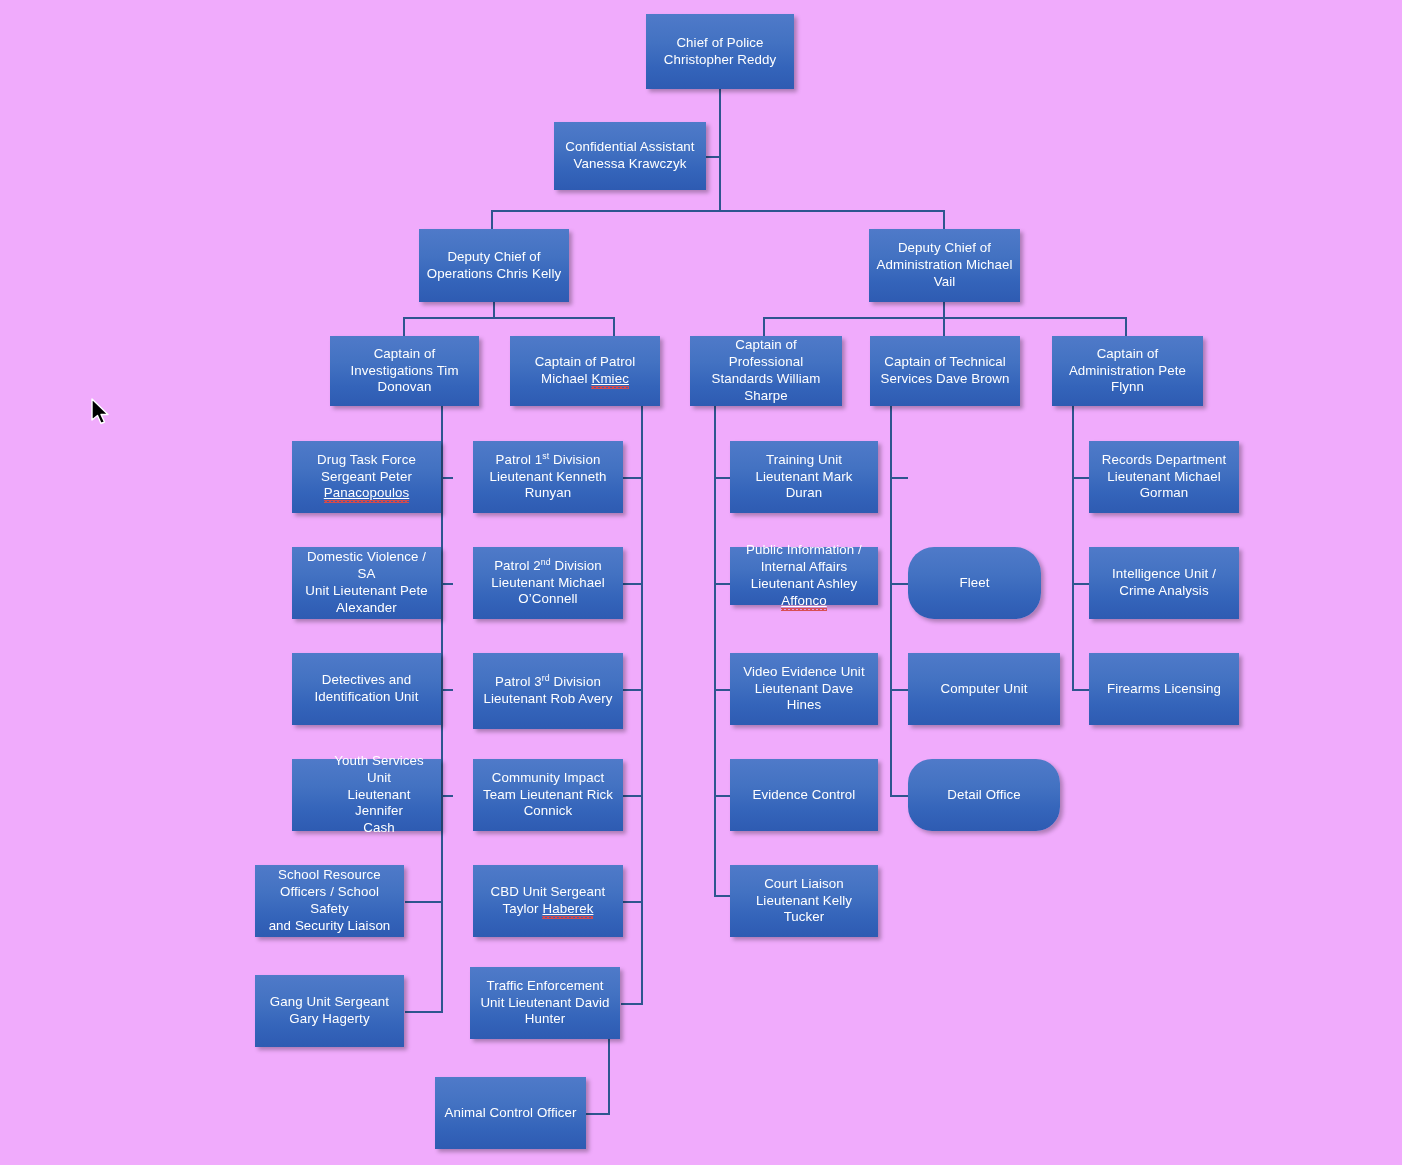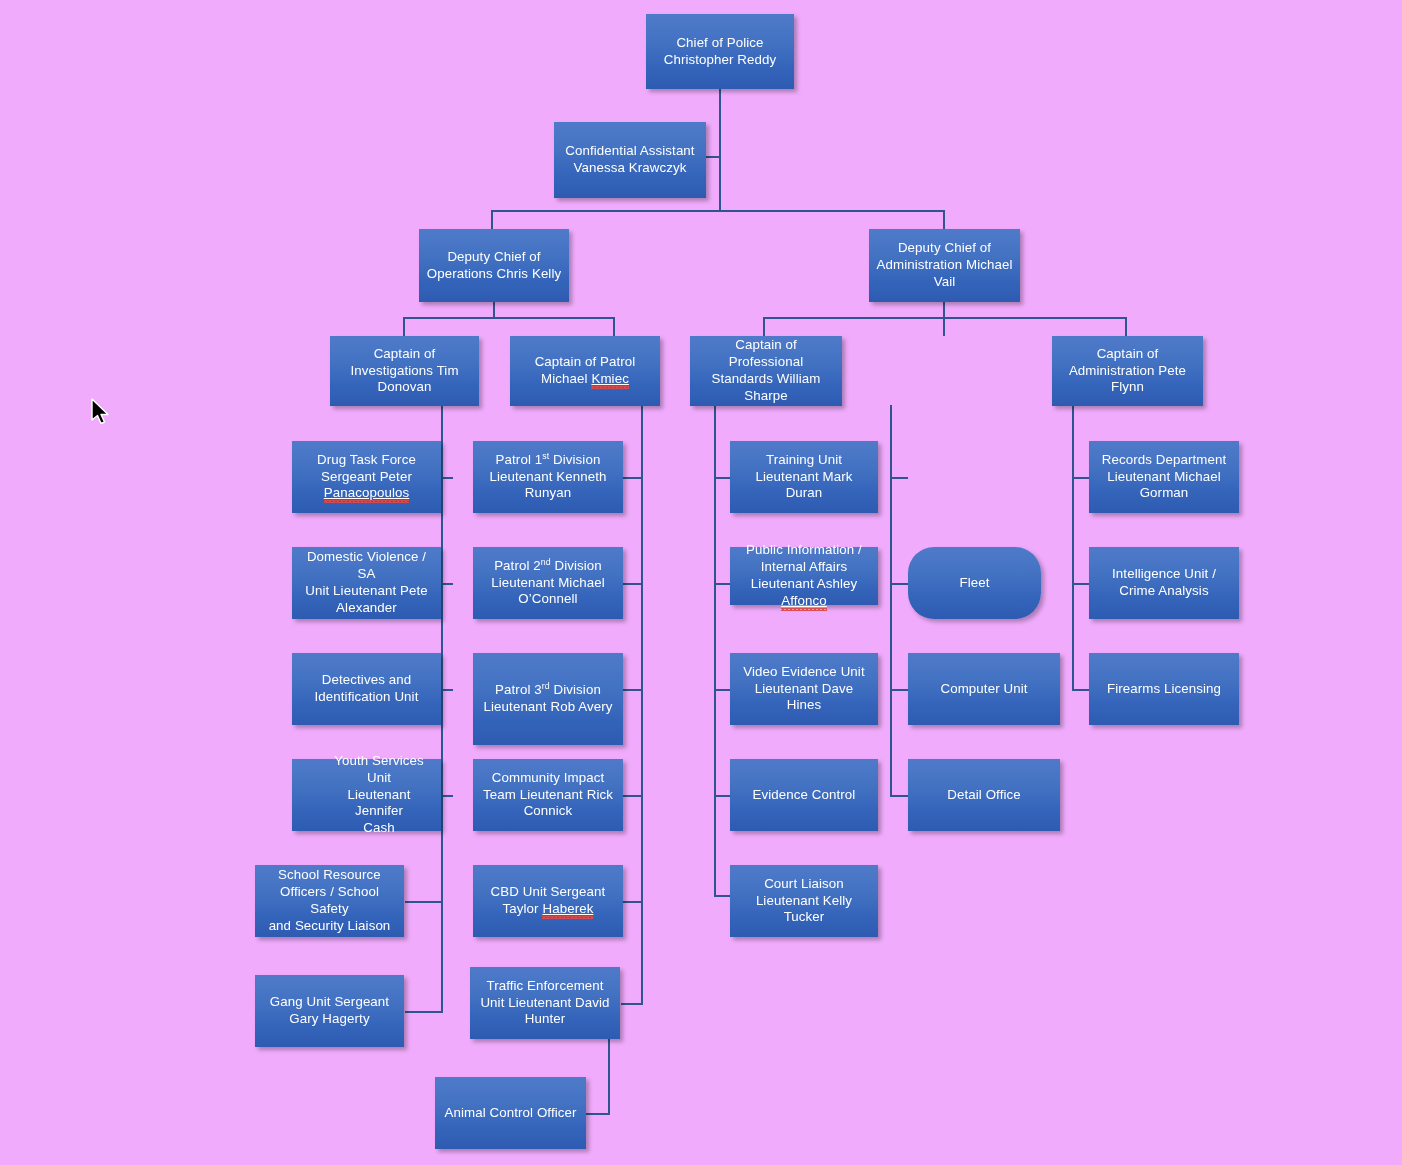--- a/index.html
+++ b/index.html
@@ -141,21 +141,21 @@
   <div class="ln h" style="left:1072px; top:583px; width:18px;"></div>
   <div class="ln h" style="left:1072px; top:689px; width:18px;"></div>
 
   <div class="node" style="left:646px; top:14px; width:148px; height:75px;">
     <div>
       <span class="txt">Chief of Police</span>
       <span class="txt">Christopher Reddy</span>
     </div>
   </div>
 
-  <div class="node" style="left:554px; top:122px; width:152px; height:76px;">
+  <div class="node" style="left:554px; top:122px; width:152px; height:68px;">
     <div>
       <span class="txt">Confidential Assistant</span>
       <span class="txt">Vanessa Krawczyk</span>
     </div>
   </div>
 
   <div class="node" style="left:419px; top:229px; width:150px; height:73px;">
     <div>
       <span class="txt">Deputy Chief of</span>
       <span class="txt">Operations Chris Kelly</span>
@@ -186,20 +186,26 @@
   </div>
 
   <div class="node" style="left:690px; top:336px; width:152px; height:70px;">
     <div>
       <span class="txt">Captain of Professional</span>
       <span class="txt">Standards William</span>
       <span class="txt">Sharpe</span>
     </div>
   </div>
 
+  <div class="node" style="left:870px; top:336px; width:150px; height:70px;">
+    <div>
+      <span class="txt">Captain of Technical</span>
+      <span class="txt">Services Dave Brown</span>
+    </div>
+  </div>
 
   <div class="node" style="left:1052px; top:336px; width:151px; height:70px;">
     <div>
       <span class="txt">Captain of</span>
       <span class="txt">Administration Pete</span>
       <span class="txt">Flynn</span>
     </div>
   </div>
 
   <div class="node" style="left:292px; top:441px; width:149px; height:72px;">
@@ -257,21 +263,21 @@
   </div>
 
   <div class="node" style="left:473px; top:547px; width:150px; height:72px;">
     <div>
       <span class="txt"><span>Patrol 2</span><sup>nd</sup><span> Division</span></span>
       <span class="txt">Lieutenant Michael</span>
       <span class="txt">O’Connell</span>
     </div>
   </div>
 
-  <div class="node" style="left:473px; top:653px; width:150px; height:92px;">
+  <div class="node" style="left:473px; top:653px; width:150px; height:76px;">
     <div>
       <span class="txt"><span>Patrol 3</span><sup>rd</sup><span> Division</span></span>
       <span class="txt">Lieutenant Rob Avery</span>
     </div>
   </div>
 
   <div class="node" style="left:473px; top:759px; width:150px; height:72px;">
     <div>
       <span class="txt">Community Impact</span>
       <span class="txt">Team Lieutenant Rick</span>
@@ -342,21 +348,21 @@
       <span class="txt">Fleet</span>
     </div>
   </div>
 
   <div class="node" style="left:908px; top:653px; width:152px; height:72px;">
     <div>
       <span class="txt">Computer Unit</span>
     </div>
   </div>
 
-  <div class="node" style="left:908px; top:759px; width:152px; height:72px;">
+  <div class="node" style="left:908px; top:759px; width:152px; height:72px;border-radius:24px;">
     <div>
       <span class="txt">Detail Office</span>
     </div>
   </div>
 
   <div class="node" style="left:1089px; top:441px; width:150px; height:72px;">
     <div>
       <span class="txt">Records Department</span>
       <span class="txt">Lieutenant Michael</span>
       <span class="txt">Gorman</span>

